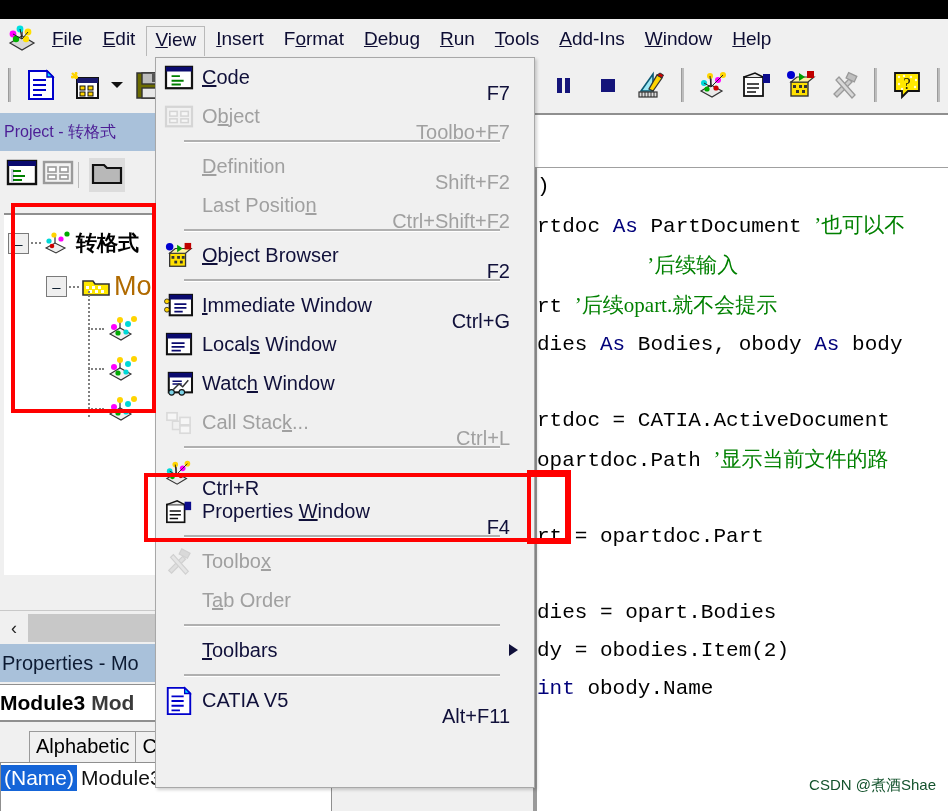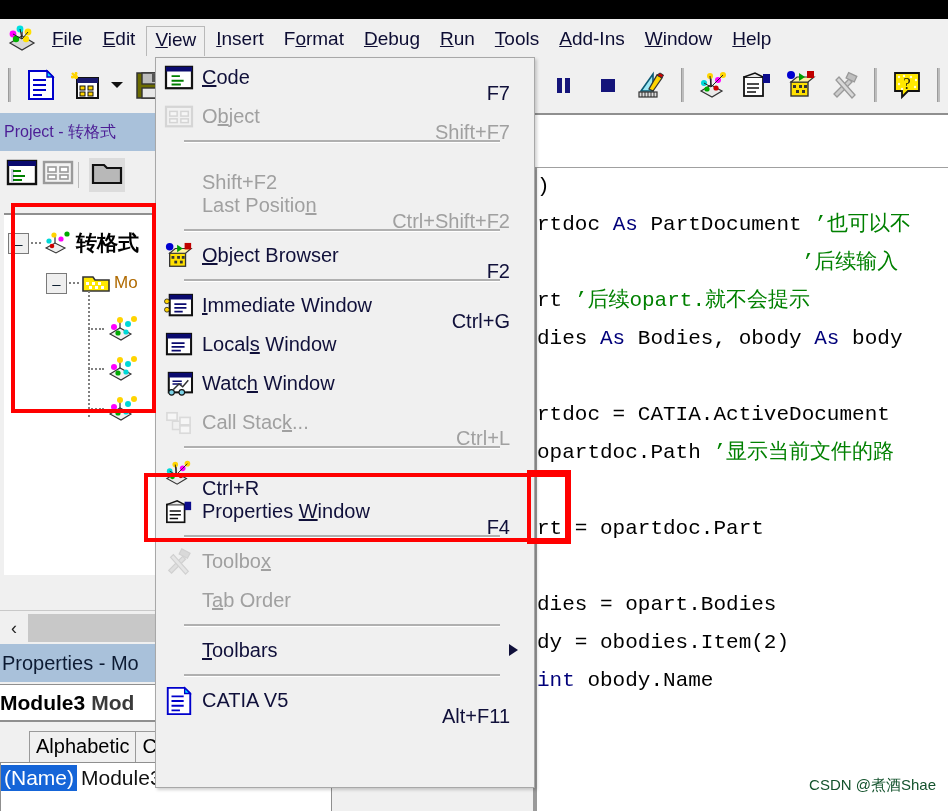--- a/index.html
+++ b/index.html
@@ -105,21 +105,21 @@
     position:absolute;left:0;top:0;width:415px;height:52px;background:#fff;
     border-top:2px solid #8f8f8f;border-bottom:3px solid #a0a0a0;
   }
   .code-left-edge{position:absolute;left:0;top:0;width:4px;height:698px;background:#9a9a9a;}
   .code-body{
     position:absolute;left:4px;top:55px;width:411px;height:643px;background:#fff;
     font-family:"Liberation Mono","DejaVu Sans Mono",monospace;
     font-size:21px;line-height:38px;white-space:pre;overflow:hidden;
   }
   .code-body .kw{color:#00007a;}
-  .code-body .cm{color:#008000;}
+  .code-body .cm{color:#008000;font-family:Liberation Serif, serif;}
   .code-body .tx{color:#000;}
 
   
   .dropdown{
     position:absolute;left:155px;top:57px;width:378px;height:729px;
     background:#f0f0f0;border:1px solid #a8a8a8;
     box-shadow:2px 2px 3px rgba(0,0,0,.18);
     z-index:30;
   }
   .mrow{position:relative;height:39px;display:flex;align-items:center;font-size:20px;color:#10103a;}
@@ -374,21 +374,21 @@
             <g fill="#fff">
                 <rect x="5" y="11" width="3" height="3"></rect>
                 <rect x="11" y="11" width="3" height="3"></rect>
                 <rect x="17" y="11" width="3" height="3"></rect>
                 <rect x="8" y="15" width="3" height="3"></rect>
                 <rect x="14" y="15" width="3" height="3"></rect>
                 <rect x="20" y="15" width="3" height="3"></rect>
               </g>
           </svg>
         </span>
-        <span style="font-size:17px;color:#b06a00;padding-left:3px;">Mo</span>
+        <span style="font-size:27px;color:#b06a00;padding-left:3px;">Mo</span>
       </div>
 
       <div class="dotsv" style="position:absolute;left:84px;top:76px;height:126px;"></div>
 
       <div class="tree-row" style="left:84px;top:100px;">
         <span class="dots" style="width:16px;margin-right:2px;"></span>
         <span style="display:inline-block;width:34px;height:28px;">
           <svg width="34" height="28" viewBox="0 0 34 28">
             <path d="M4 19 L14 13 L25 19 L15 25 Z" fill="#f2f2f2" stroke="#333" stroke-width="1.1"></path>
             <path d="M14 13 L14 6" stroke="#333" stroke-width="1.2"></path>
@@ -481,27 +481,28 @@
         <span class="micon" style="opacity: 0.45;">
           <svg width="30" height="26" viewBox="0 0 32 28">
             <rect x="2" y="3" width="28" height="21" fill="#f3f3f3" stroke="#b5b5b5" stroke-width="2.4"></rect>
             <rect x="6" y="8" width="8" height="5" fill="#fff" stroke="#b5b5b5" stroke-width="1.6"></rect>
             <rect x="18" y="8" width="8" height="5" fill="#fff" stroke="#b5b5b5" stroke-width="1.6"></rect>
             <rect x="6" y="16" width="8" height="4" fill="#fff" stroke="#b5b5b5" stroke-width="1.6"></rect>
             <rect x="18" y="16" width="8" height="4" fill="#fff" stroke="#b5b5b5" stroke-width="1.6"></rect>
           </svg>
         </span>
         <span class="mlabel">O<u>b</u>ject</span>
-        <span class="mkey">Shift+F7</span>
+        <span class="mkey">Toolbo+F7</span>
       </div>
       <div class="msep">
         <i></i>
       </div>
       <div class="mrow dis">
         <span class="micon"></span>
+        <span class="mlabel"><u>D</u>efinition</span>
         <span class="mkey">Shift+F2</span>
       </div>
       <div class="mrow dis">
         <span class="micon"></span>
         <span class="mlabel">Last Positio<u>n</u></span>
         <span class="mkey">Ctrl+Shift+F2</span>
       </div>
       <div class="msep">
         <i></i>
       </div>

